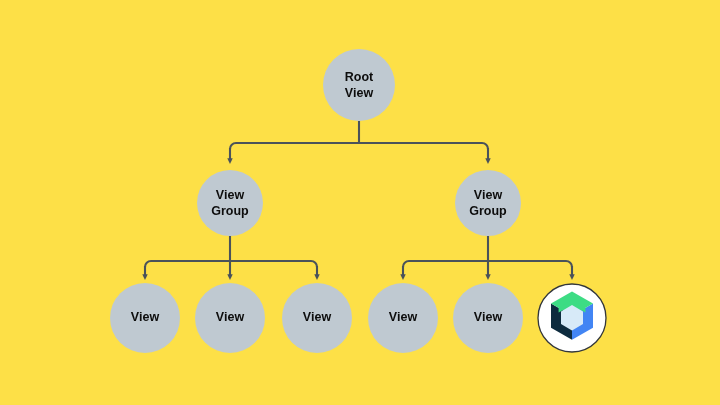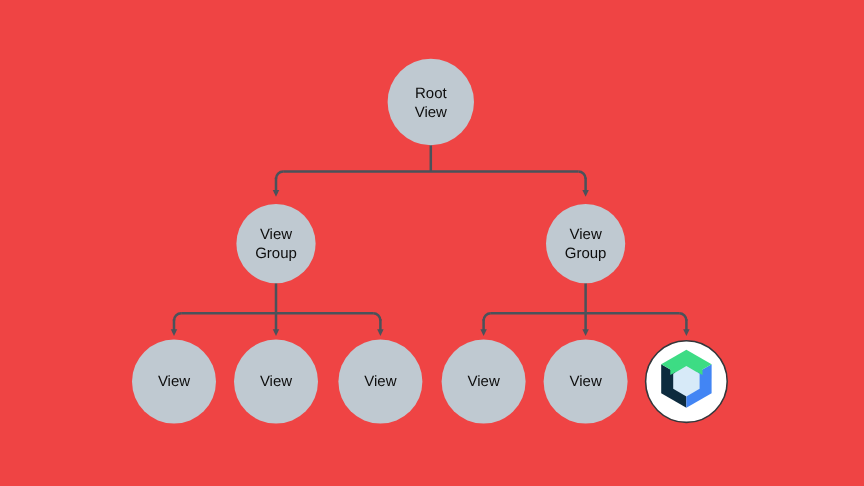--- a/index.html
+++ b/index.html
@@ -10,21 +10,22 @@
   body {
     width: 720px;
     height: 405px;
     overflow: hidden;
     font-family: "Liberation Sans", sans-serif;
   }
   #diagram-root {
     position: relative;
     width: 720px;
     height: 405px;
-    background: #ef4444;
+    background: #fde047;
+    font-weight: bold;
   }
   svg.canvas {
     position: absolute;
     left: 0;
     top: 0;
     width: 720px;
     height: 405px;
     display: block;
   }
   text.node-label {

